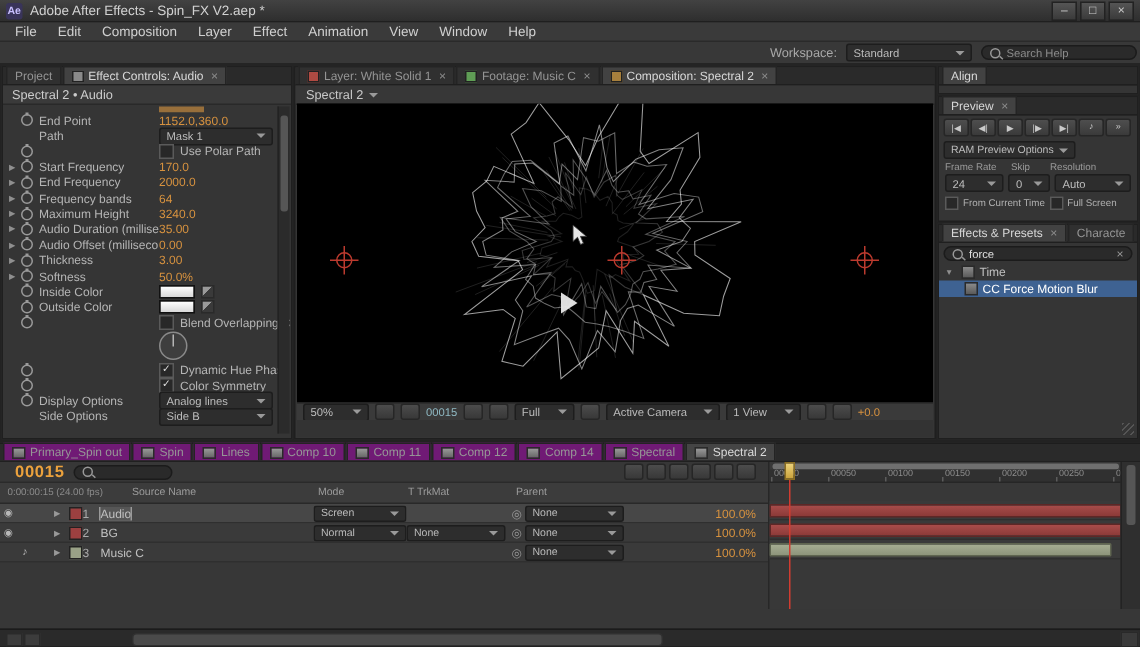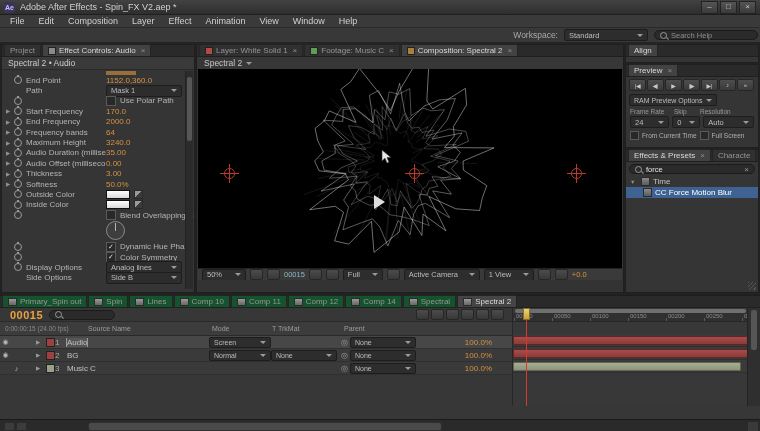--- a/index.html
+++ b/index.html
@@ -98,21 +98,21 @@
   .ep-clear{margin-left:auto;color:#9a9a9a;font-size:8px;}
   .ep-row{display:flex;align-items:center;height:11px;padding-left:4px;font-size:8px;color:#c0c0c0;gap:3px;}
   .ep-row.sel{background:#3e6292;color:#fff;}
   .ep-ico{width:7px;height:7px;background:linear-gradient(#8a8a8a,#5a5a5a);border:1px solid #2a2a2a;flex:none;}
   .ep-indent{width:10px;flex:none;}
   .grip{position:absolute;right:2px;bottom:2px;width:8px;height:8px;
         background:repeating-linear-gradient(135deg,#555 0 1px,transparent 1px 3px);}
   
   .tl-tabs{position:absolute;top:295px;left:0;right:0;height:12px;background:#2a2a2a;border-top:1px solid #1d1d1d;
            display:flex;align-items:flex-end;gap:1px;padding-left:2px;box-sizing:border-box;}
-  .tl-tab{display:flex;align-items:center;gap:3px;height:11px;padding:0 5px;background:#14532d;border:1px solid #242424;
+  .tl-tab{display:flex;align-items:center;gap:3px;height:11px;padding:0 5px;background:#701a75;border:1px solid #242424;
           border-bottom:none;color:#969696;font-size:8px;white-space:nowrap;}
   .tl-tab.active{background:#454545;color:#dadada;}
   .tl-tab-ico{width:7px;height:6px;background:linear-gradient(#9a9a9a,#666);border:1px solid #2a2a2a;flex:none;}
   .timeline{position:absolute;top:307px;left:0;right:0;height:112px;background:#373737;border-top:1px solid #202020;box-sizing:border-box;}
   .tl-left{position:absolute;left:0;top:0;width:512px;height:98px;}
   .tl-row-a{height:13px;display:flex;align-items:center;gap:6px;padding-left:10px;}
   .tl-timecode{color:#eca23d;font-size:11px;font-weight:bold;letter-spacing:.5px;}
   .tl-search{width:66px;}
   .tl-iconcluster{margin-left:auto;display:flex;gap:2px;padding-right:8px;}
   .tl-iconcluster .icon-box{width:11px;height:9px;}
@@ -128,21 +128,21 @@
   .c-twirl{width:10px;color:#999;font-size:5.5px;}
   .c-chip{width:9px;}
   .chip{width:7px;height:7px;border:1px solid #222;display:inline-block;}
   .c-num{width:10px;color:#aaa;}
   .c-name{width:142px;padding-left:2px;white-space:nowrap;}
   .selname{outline:1px solid #9a9a9a;background:#565656;}
   .c-mode{width:62px;}
   .c-trk{width:70px;}
   .c-parent{width:84px;gap:2px;}
   .pick{color:#9a9a9a;font-size:8px;}
-  .c-stretch{flex:1;justify-content:flex-end;padding-right:20px;color:#d7923f;}
+  .c-stretch{flex:1;justify-content:flex-end;padding-right:8px;color:#d7923f;}
   .row-dd{width:56px;height:9px;font-size:7px;}
   .tl-right{position:absolute;left:512px;top:0;right:12px;height:98px;border-left:1px solid #272727;background:#383838;}
   .tl-navigator{position:absolute;left:2px;right:2px;top:1px;height:4px;background:#6f6f6f;border-radius:2px;}
   .tl-ruler{position:absolute;left:0;right:0;top:5px;height:8px;background:#303030;border-bottom:1px solid #262626;}
   .ruler-label{position:absolute;top:0;font-size:6px;color:#8d8d8d;white-space:nowrap;}
   .ruler-tick{position:absolute;bottom:0;width:1px;height:3px;background:#5c5c5c;}
   .tl-barzone{position:absolute;left:0;right:0;top:26px;}
   .tl-barrow{height:12px;border-bottom:1px solid #2f2f2f;display:flex;align-items:center;background:#3a3a3a;}
   .bar{height:9px;border-radius:1px;width:100%;box-sizing:border-box;}
   .bar-red{background:linear-gradient(#a84c4a,#8c3a38);border:1px solid #5e2726;}
@@ -312,30 +312,30 @@
               <span class="sw"></span>
             </span>
             <span class="fx-label">Softness</span>
             <span class="fx-value">50.0%</span>
           </div>
           <div class="fx-row">
             <span class="twirl"></span>
             <span class="swcell">
               <span class="sw"></span>
             </span>
-            <span class="fx-label">Outside Color</span>
+            <span class="fx-label">Inside Color</span>
             <span class="swatch"></span>
             <span class="eyedrop"></span>
           </div>
           <div class="fx-row">
             <span class="twirl"></span>
             <span class="swcell">
               <span class="sw"></span>
             </span>
-            <span class="fx-label">Inside Color</span>
+            <span class="fx-label">Outside Color</span>
             <span class="swatch"></span>
             <span class="eyedrop"></span>
           </div>
           <div class="fx-row">
             <span class="twirl"></span>
             <span class="swcell">
               <span class="sw"></span>
             </span>
             <span class="fx-label"></span>
             <span class="cb"></span>

